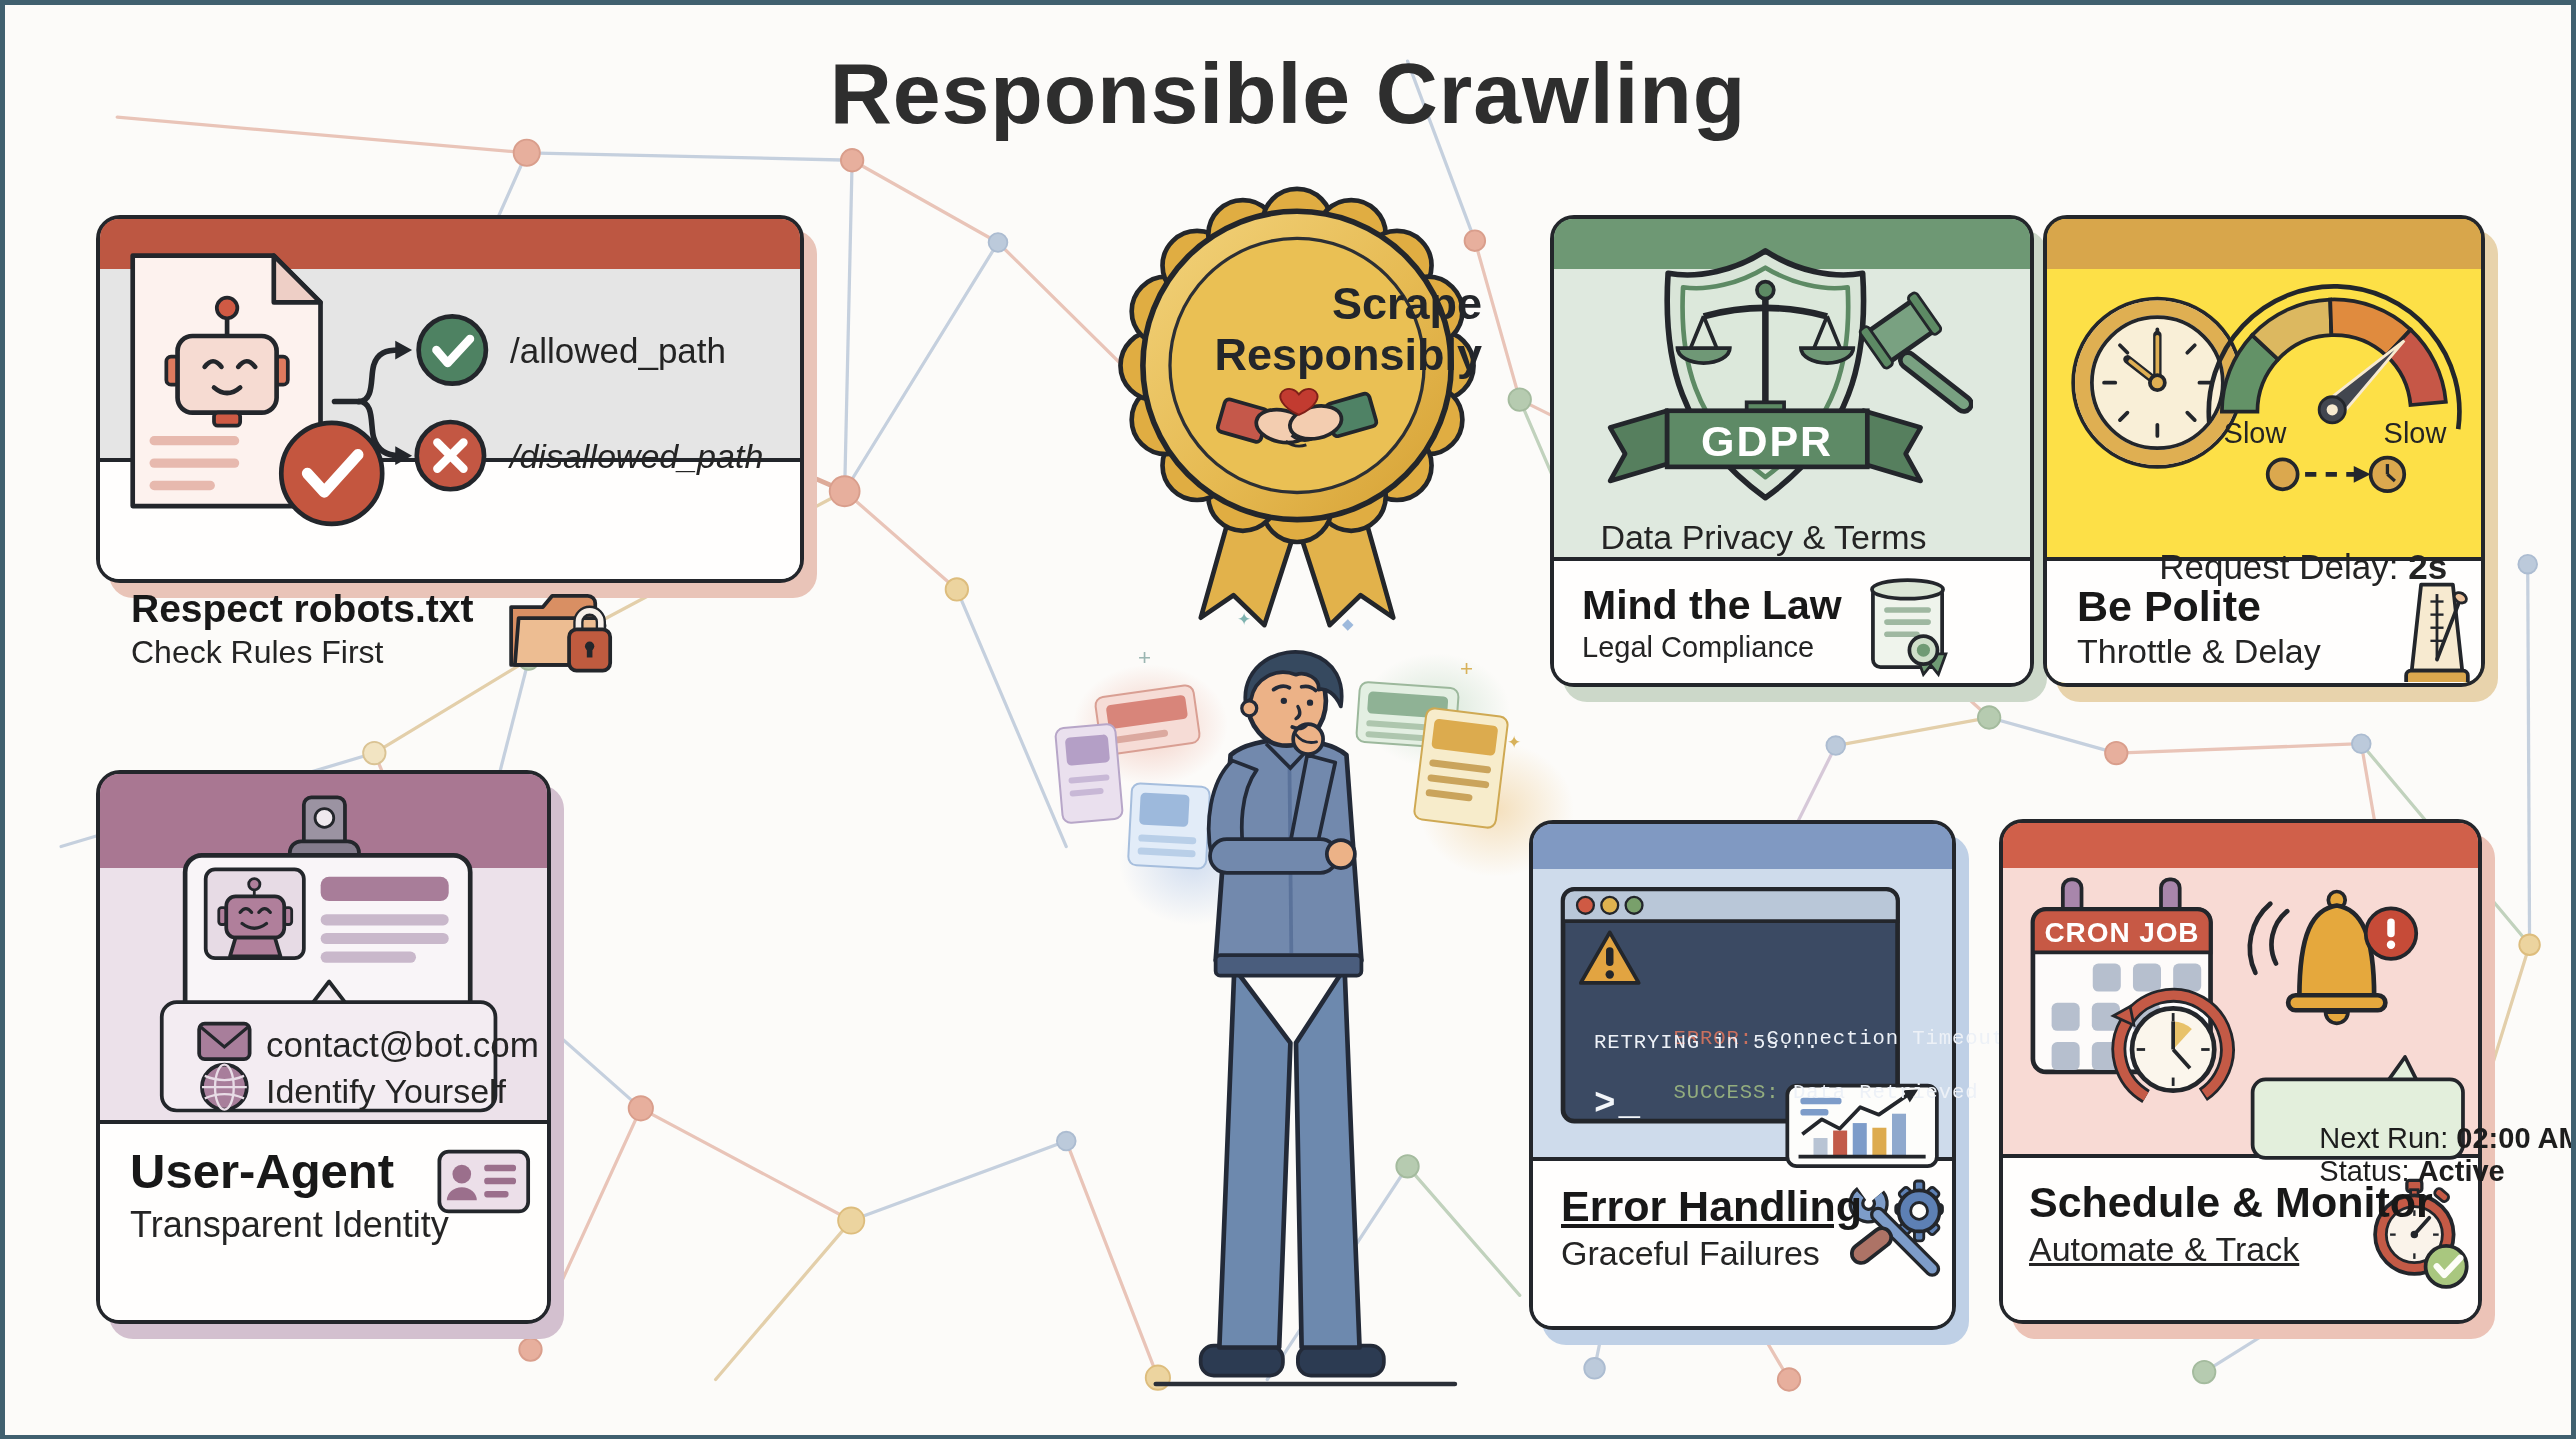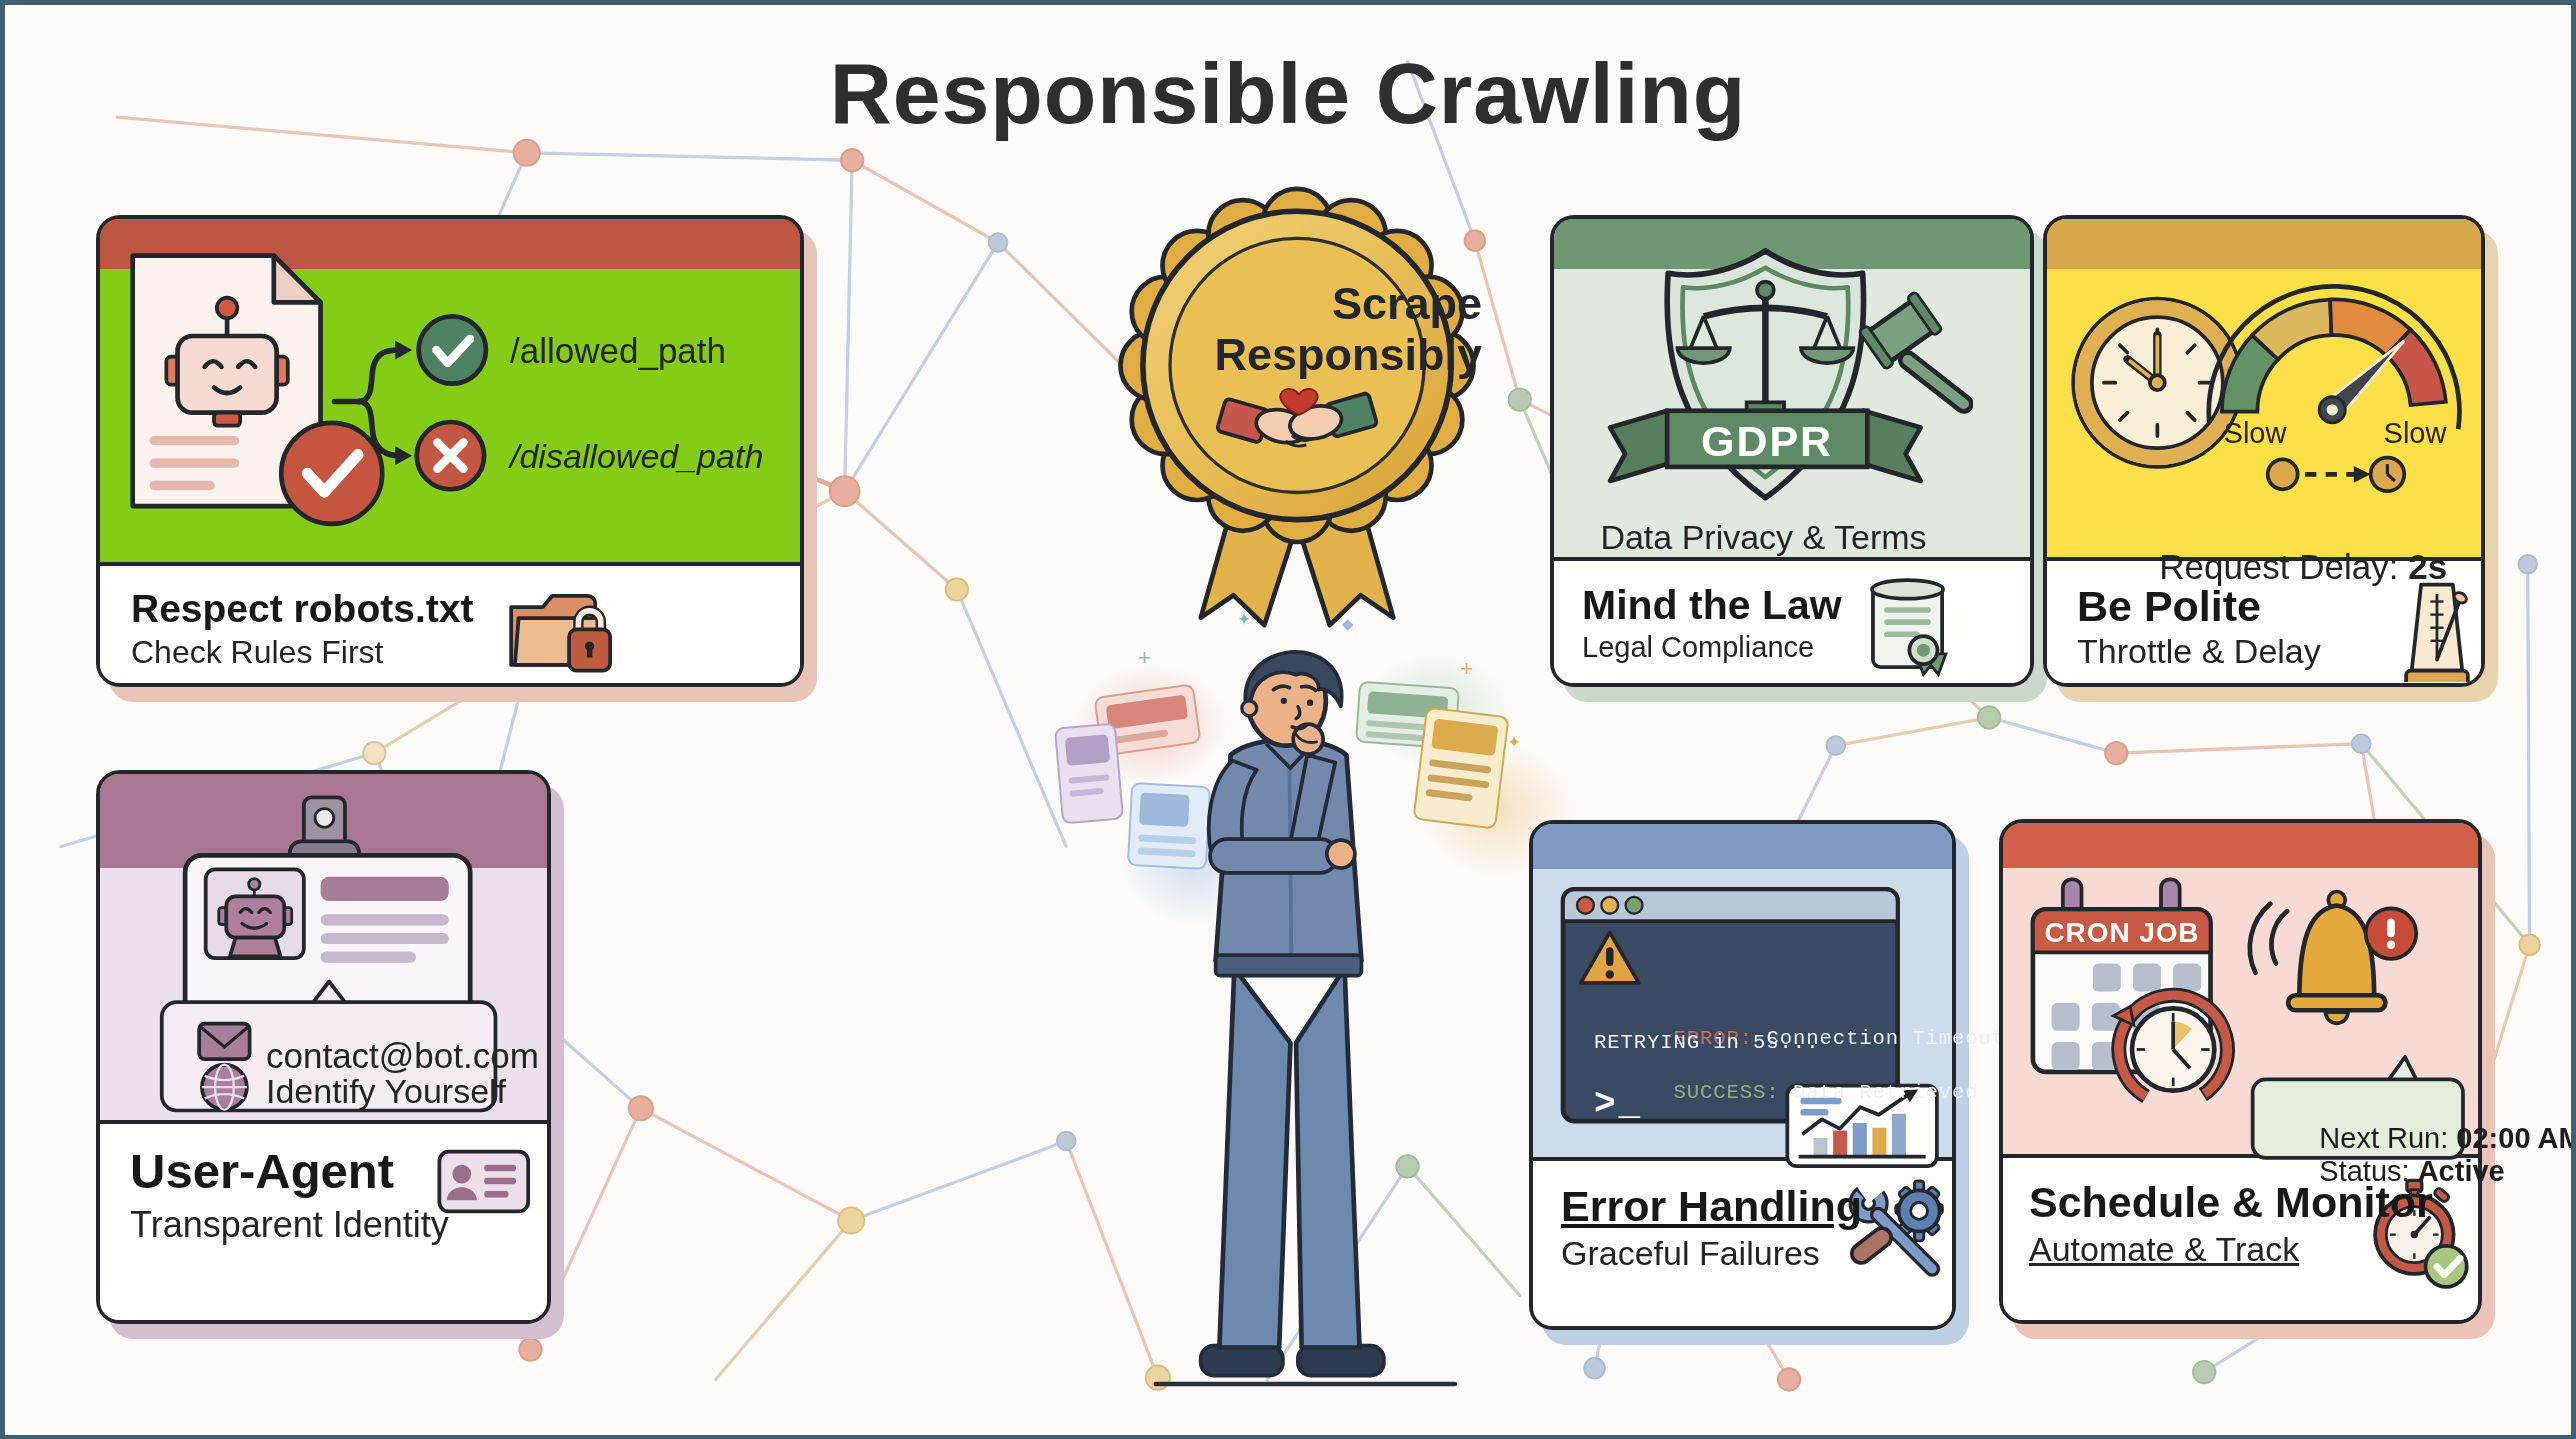--- a/index.html
+++ b/index.html
@@ -242,21 +242,21 @@
         <ellipse cx="20" cy="-2" rx="28" ry="17" transform="rotate(-12 20 -2)" fill="#f3cdb0" stroke="#23262b" stroke-width="4"></ellipse>
         <path d="M-6 12 q10 8 22 4" fill="none" stroke="#23262b" stroke-width="3"></path>
         <path d="M-12 18 q10 8 22 4" fill="none" stroke="#23262b" stroke-width="3"></path>
         <path d="M2 -32 c-8 -12 -26 -4 -18 8 c5 8 18 14 18 14 c0 0 13 -6 18 -14 c8 -12 -10 -20 -18 -8 z" fill="#c23b30" stroke="#7e2018" stroke-width="2"></path>
       </g>
     </svg>
     <div id="badge-text1" style="top:95px;">Scrape</div>
     <div id="badge-text2" style="top:146px;">Responsibly</div>
   </div>
 
-  <section class="card" style="left:91px;top:210px;width:708px;height:472px;background:#84cc16;box-shadow:13px 15px 0 #e9c4b8;">
+  <section class="card" style="left:91px;top:210px;width:708px;height:368px;background:#e5e5e5;box-shadow:13px 15px 0 #e9c4b8;">
     <div class="hdr" style="height:50px;background:#bd5742;"></div>
     <div class="ftr" style="height:117px;"></div>
     <svg class="card-art" width="698" height="463" viewBox="0 0 747 495">
       <path d="M35 39 H186 L236 89 V307 H35 Z" fill="#fdf2ee" stroke="#23262b" stroke-width="5" stroke-linejoin="round"></path>
       <path d="M186 39 V89 H236 Z" fill="#eecfc6" stroke="#23262b" stroke-width="5" stroke-linejoin="round"></path>
       <g>
         <line x1="136" y1="125" x2="136" y2="103" stroke="#23262b" stroke-width="5"></line>
         <circle cx="136" cy="95" r="11" fill="#cf5a44" stroke="#23262b" stroke-width="4"></circle>
         <rect x="71" y="147" width="14" height="30" rx="5" fill="#df7a5e" stroke="#23262b" stroke-width="4"></rect>
         <rect x="187" y="147" width="14" height="30" rx="5" fill="#df7a5e" stroke="#23262b" stroke-width="4"></rect>
@@ -448,21 +448,21 @@
       </g>
       <g transform="translate(363,404)">
         <rect x="0" y="0" width="95" height="64" rx="10" fill="#ecdfe9" stroke="#23262b" stroke-width="4"></rect>
         <circle cx="24" cy="24" r="10" fill="#9b6f8c"></circle>
         <path d="M8 52 a16 14 0 0 1 32 0 z" fill="#9b6f8c"></path>
         <rect x="48" y="14" width="34" height="7" rx="3" fill="#9b6f8c"></rect>
         <rect x="48" y="28" width="34" height="7" rx="3" fill="#9b6f8c"></rect>
         <rect x="48" y="42" width="26" height="7" rx="3" fill="#9b6f8c"></rect>
       </g>
     </svg>
-    <div class="cap" style="left:166px;top:251px;font-size:35px;margin-top:11px;">contact@bot.com</div>
+    <div class="cap" style="left:166px;top:251px;font-size:35px;">contact@bot.com</div>
     <div class="cap" style="left:166px;top:298px;font-size:34px;">Identify Yourself</div>
     <div class="ft-title" style="left:30px;top:372px;font-size:49px;">User-Agent</div>
     <div class="ft-sub" style="left:30px;top:432px;font-size:36px;">Transparent Identity</div>
   </section>
 
   <section class="card" style="left:1524px;top:815px;width:427px;height:510px;background:#cedbeb;box-shadow:13px 15px 0 #bfd0e6;">
     <div class="hdr" style="height:45px;background:#8099c2;"></div>
     <div class="ftr" style="height:165px;"></div>
     <svg class="card-art" width="418" height="500" viewBox="0 0 447 535">
       <g>

